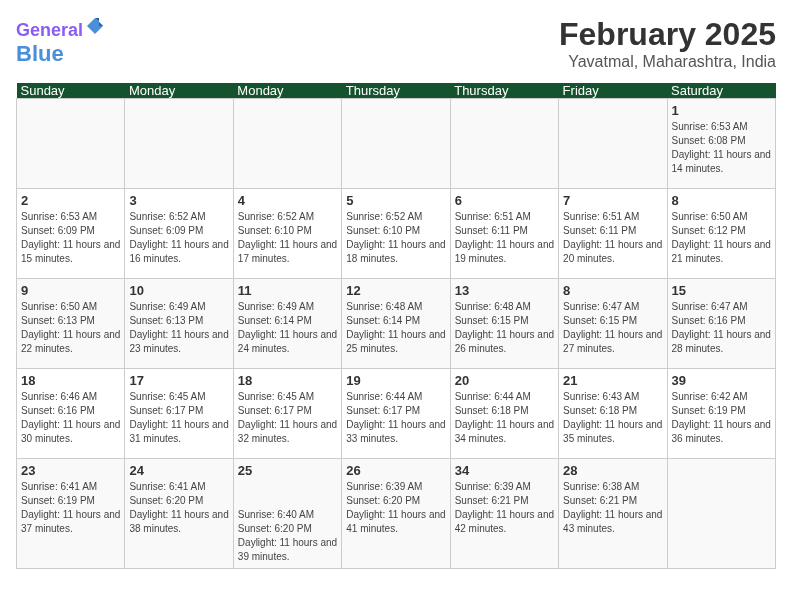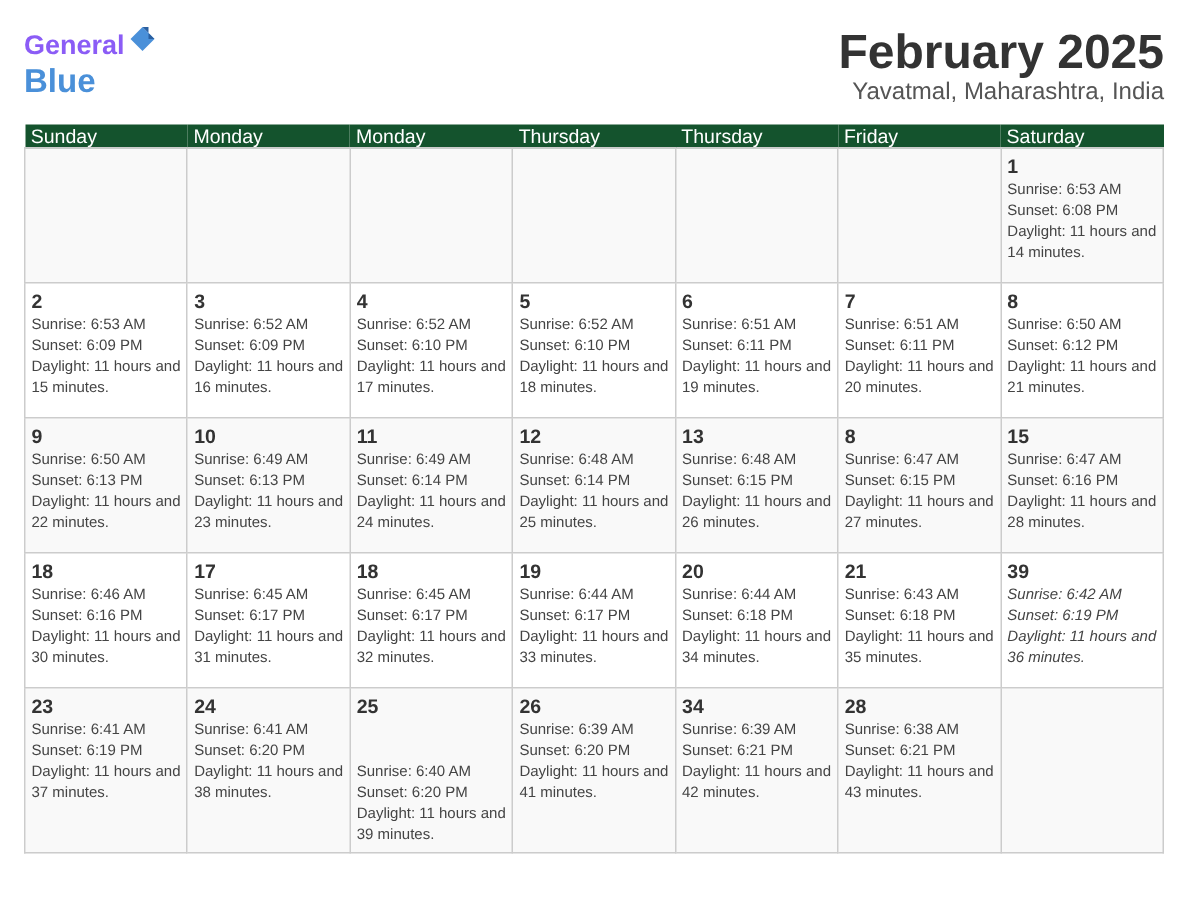--- a/index.html
+++ b/index.html
@@ -256,21 +256,21 @@
 Daylight: 11 hours and 34 minutes.</div>
         </td>
         <td>
           <span class="day-number">21</span>
           <div class="day-info" style="white-space: pre-line;">Sunrise: 6:43 AM
 Sunset: 6:18 PM
 Daylight: 11 hours and 35 minutes.</div>
         </td>
         <td>
           <span class="day-number">39</span>
-          <div class="day-info" style="white-space: pre-line; font-style: italic;">Sunrise: 6:42 AM
+          <div class="day-info" style="white-space: pre-line;">Sunrise: 6:42 AM
 Sunset: 6:19 PM
 Daylight: 11 hours and 36 minutes.</div>
         </td>
       </tr>
       <tr>
         <td>
           <span class="day-number">23</span>
           <div class="day-info" style="white-space: pre-line;">Sunrise: 6:41 AM
 Sunset: 6:19 PM
 Daylight: 11 hours and 37 minutes.</div>

